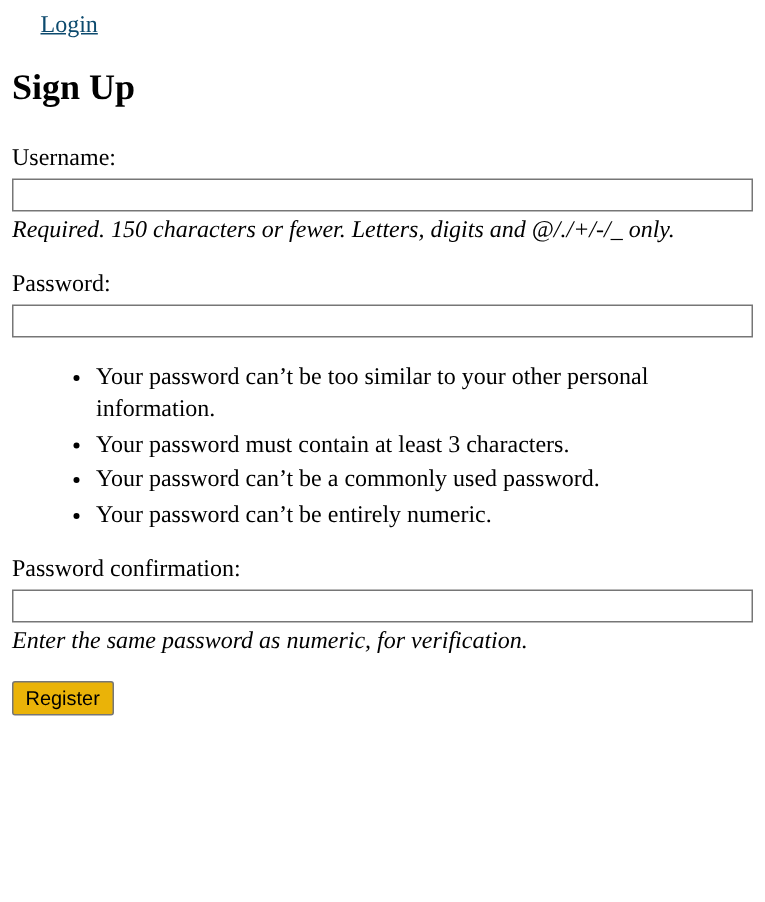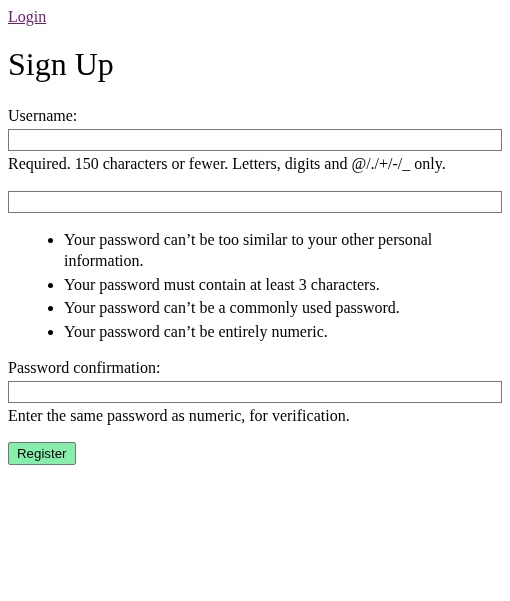--- a/index.html
+++ b/index.html
@@ -9,25 +9,26 @@
   body {
     width: 510px;
     font-family: "Times New Roman", Times, serif;
     font-size: 16px;
     color: #000;
     background: #fff;
     padding: 8px;
     box-sizing: border-box;
   }
   a.login-link {
-    color: #701a75;
+    color: #0c4a6e;
+    margin-left: 19px;
   }
   h2.page-title {
-    font-size: 32px;
-    font-weight: normal;
+    font-size: 24px;
+    font-weight: bold;
     margin: 20px 0 24px 0;
   }
   .field-block {
     margin: 16px 0;
   }
   .field-label {
     display: block;
     margin-bottom: 4px;
   }
   .text-input {
@@ -36,34 +37,35 @@
     font-family: Arial, sans-serif;
     font-size: 13.3px;
     padding: 2px 3px;
     border: 1px solid #767676;
     background: #fff;
     height: 22px;
   }
   .help-text {
     margin-top: 2px;
     line-height: 1.35;
+    font-style: italic;
   }
   ul.pw-rules {
     margin: 16px 0 16px 0;
     padding-left: 40px;
   }
   ul.pw-rules li {
     margin: 2px 16px;
     line-height: 1.35;
   }
   button.register-btn {
     font-family: Arial, sans-serif;
     font-size: 13.3px;
     padding: 3px 8px;
-    background: #86efac;
+    background: #eab308;
     border: 1px solid #767676;
     border-radius: 2px;
     cursor: pointer;
   }
   .submit-row {
     margin-top: 14px;
   }
 </style>
 </head>
 <body>
@@ -77,20 +79,21 @@
 <form>
 
   <div class="field-block">
     <label class="field-label">Username:</label>
     <input type="text" class="text-input" style="">
     <div class="help-text">Required. 150 characters or fewer. Letters, digits and @/./+/-/_ only.</div>
   </div>
 
 
   <div class="field-block">
+    <label class="field-label">Password:</label>
     <input type="password" class="text-input" style="">
     <ul class="pw-rules">
       <li>Your password can’t be too similar to your other personal information.</li>
       <li>Your password must contain at least 3 characters.</li>
       <li>Your password can’t be a commonly used password.</li>
       <li>Your password can’t be entirely numeric.</li>
     </ul>
   </div>
 
   <div class="field-block" style="margin-top:12px;">

